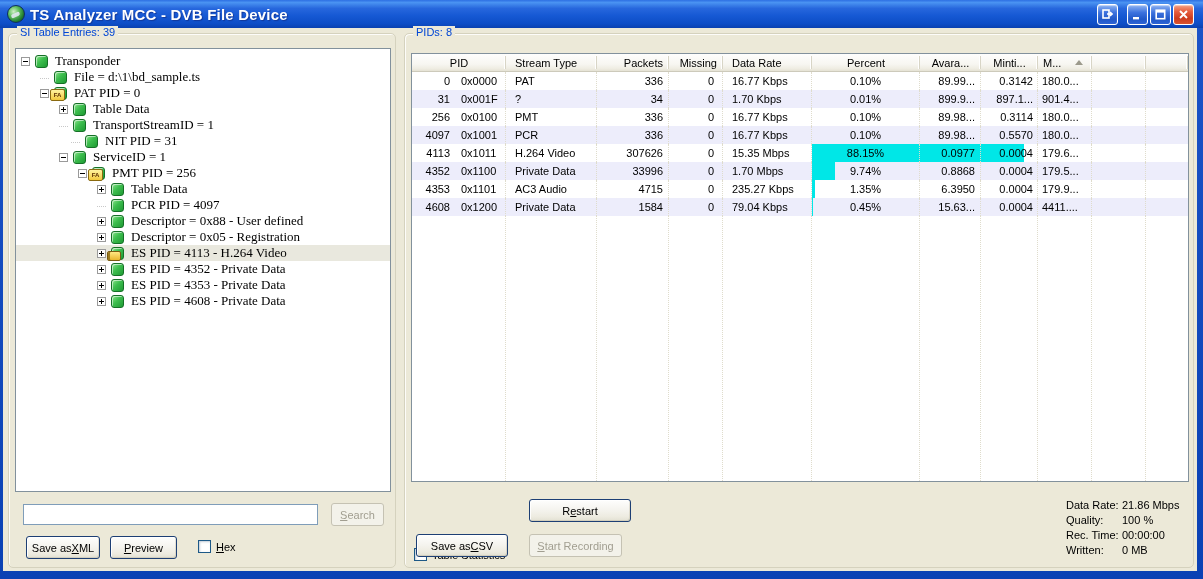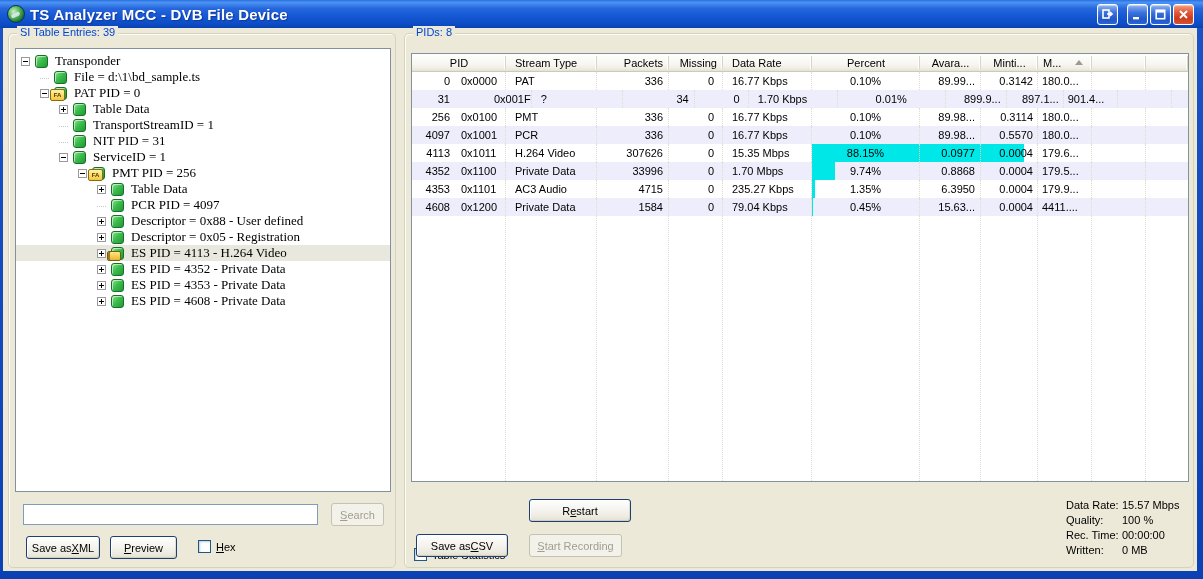--- a/index.html
+++ b/index.html
@@ -198,21 +198,21 @@
           <div class="tree-row" style="padding-left: 43px;">
             <span class="expand plus"></span>
             <span class="nicon"></span>
             <span class="tree-label">Table Data</span>
           </div>
           <div class="tree-row" style="padding-left: 43px;">
             <span class="expand-stub"></span>
             <span class="nicon"></span>
             <span class="tree-label">TransportStreamID = 1</span>
           </div>
-          <div class="tree-row" style="padding-left: 43px;">
+          <div class="tree-row" style="padding-left: 43px; margin-left: 12px;">
             <span class="expand-stub"></span>
             <span class="nicon"></span>
             <span class="tree-label">NIT PID = 31</span>
           </div>
           <div class="tree-row" style="padding-left: 43px;">
             <span class="expand"></span>
             <span class="nicon"></span>
             <span class="tree-label">ServiceID = 1</span>
           </div>
           <div class="tree-row" style="padding-left: 62px;">
@@ -321,21 +321,21 @@
               <div class="td ta-r" style="flex: 0 0 54px; padding-right: 8px;">0</div>
               <div class="td" style="flex: 0 0 89px; padding-left: 9px;">16.77 Kbps</div>
               <div class="td ta-c" style="flex: 0 0 108px;">0.10%</div>
               <div class="td ta-r" style="flex: 0 0 61px; padding-right: 5px;">89.99...</div>
               <div class="td ta-r" style="flex: 0 0 57px; padding-right: 4px;">0.3142</div>
               <div class="td" style="flex: 0 0 54px; padding-left: 4px;">180.0...</div>
               <div class="td" style="flex: 0 0 54px;"></div>
               <div class="td" style="flex: 1 1 auto;"></div>
             </div>
             <div class="tr alt">
-              <div class="td" style="flex: 0 0 94px; gap: 33px;">
+              <div class="td" style="flex: 0 0 94px;">
                 <span class="pid-dec">31</span>
                 <span class="pid-hex">0x001F</span>
               </div>
               <div class="td" style="flex: 0 0 91px; padding-left: 9px;">?</div>
               <div class="td ta-r" style="flex: 0 0 72px; padding-right: 5px;">34</div>
               <div class="td ta-r" style="flex: 0 0 54px; padding-right: 8px;">0</div>
               <div class="td" style="flex: 0 0 89px; padding-left: 9px;">1.70 Kbps</div>
               <div class="td ta-c" style="flex: 0 0 108px;">0.01%</div>
               <div class="td ta-r" style="flex: 0 0 61px; padding-right: 5px;">899.9...</div>
               <div class="td ta-r" style="flex: 0 0 57px; padding-right: 4px;">897.1...</div>
@@ -463,21 +463,21 @@
         <span class="cb"></span>
         <span id="lblTableStats">Table Statistics</span>
       </div>
       <div class="xp-btn" id="btnRestart" style="left:124px; top:465px; width:102px;">R<span class="u">e</span>start</div>
       <div class="xp-btn" id="btnSaveCsv" style="left:11px; top:500px; width:92px;">Save as <span class="u">C</span>SV</div>
       <div class="xp-btn disabled" id="btnStartRec" style="left:124px; top:500px; width:93px;"><span class="u">S</span>tart Recording</div>
 
       <div class="stats" style="left:661px; top:463px; width:125px;">
         <div class="stat-row">
           <span class="stat-label">Data Rate:</span>
-          <span class="stat-value">15.57 Mbps</span>
+          <span class="stat-value">21.86 Mbps</span>
         </div>
         <div class="stat-row">
           <span class="stat-label">Quality:</span>
           <span class="stat-value">100 %</span>
         </div>
         <div class="stat-row">
           <span class="stat-label">Rec. Time:</span>
           <span class="stat-value">00:00:00</span>
         </div>
         <div class="stat-row">

